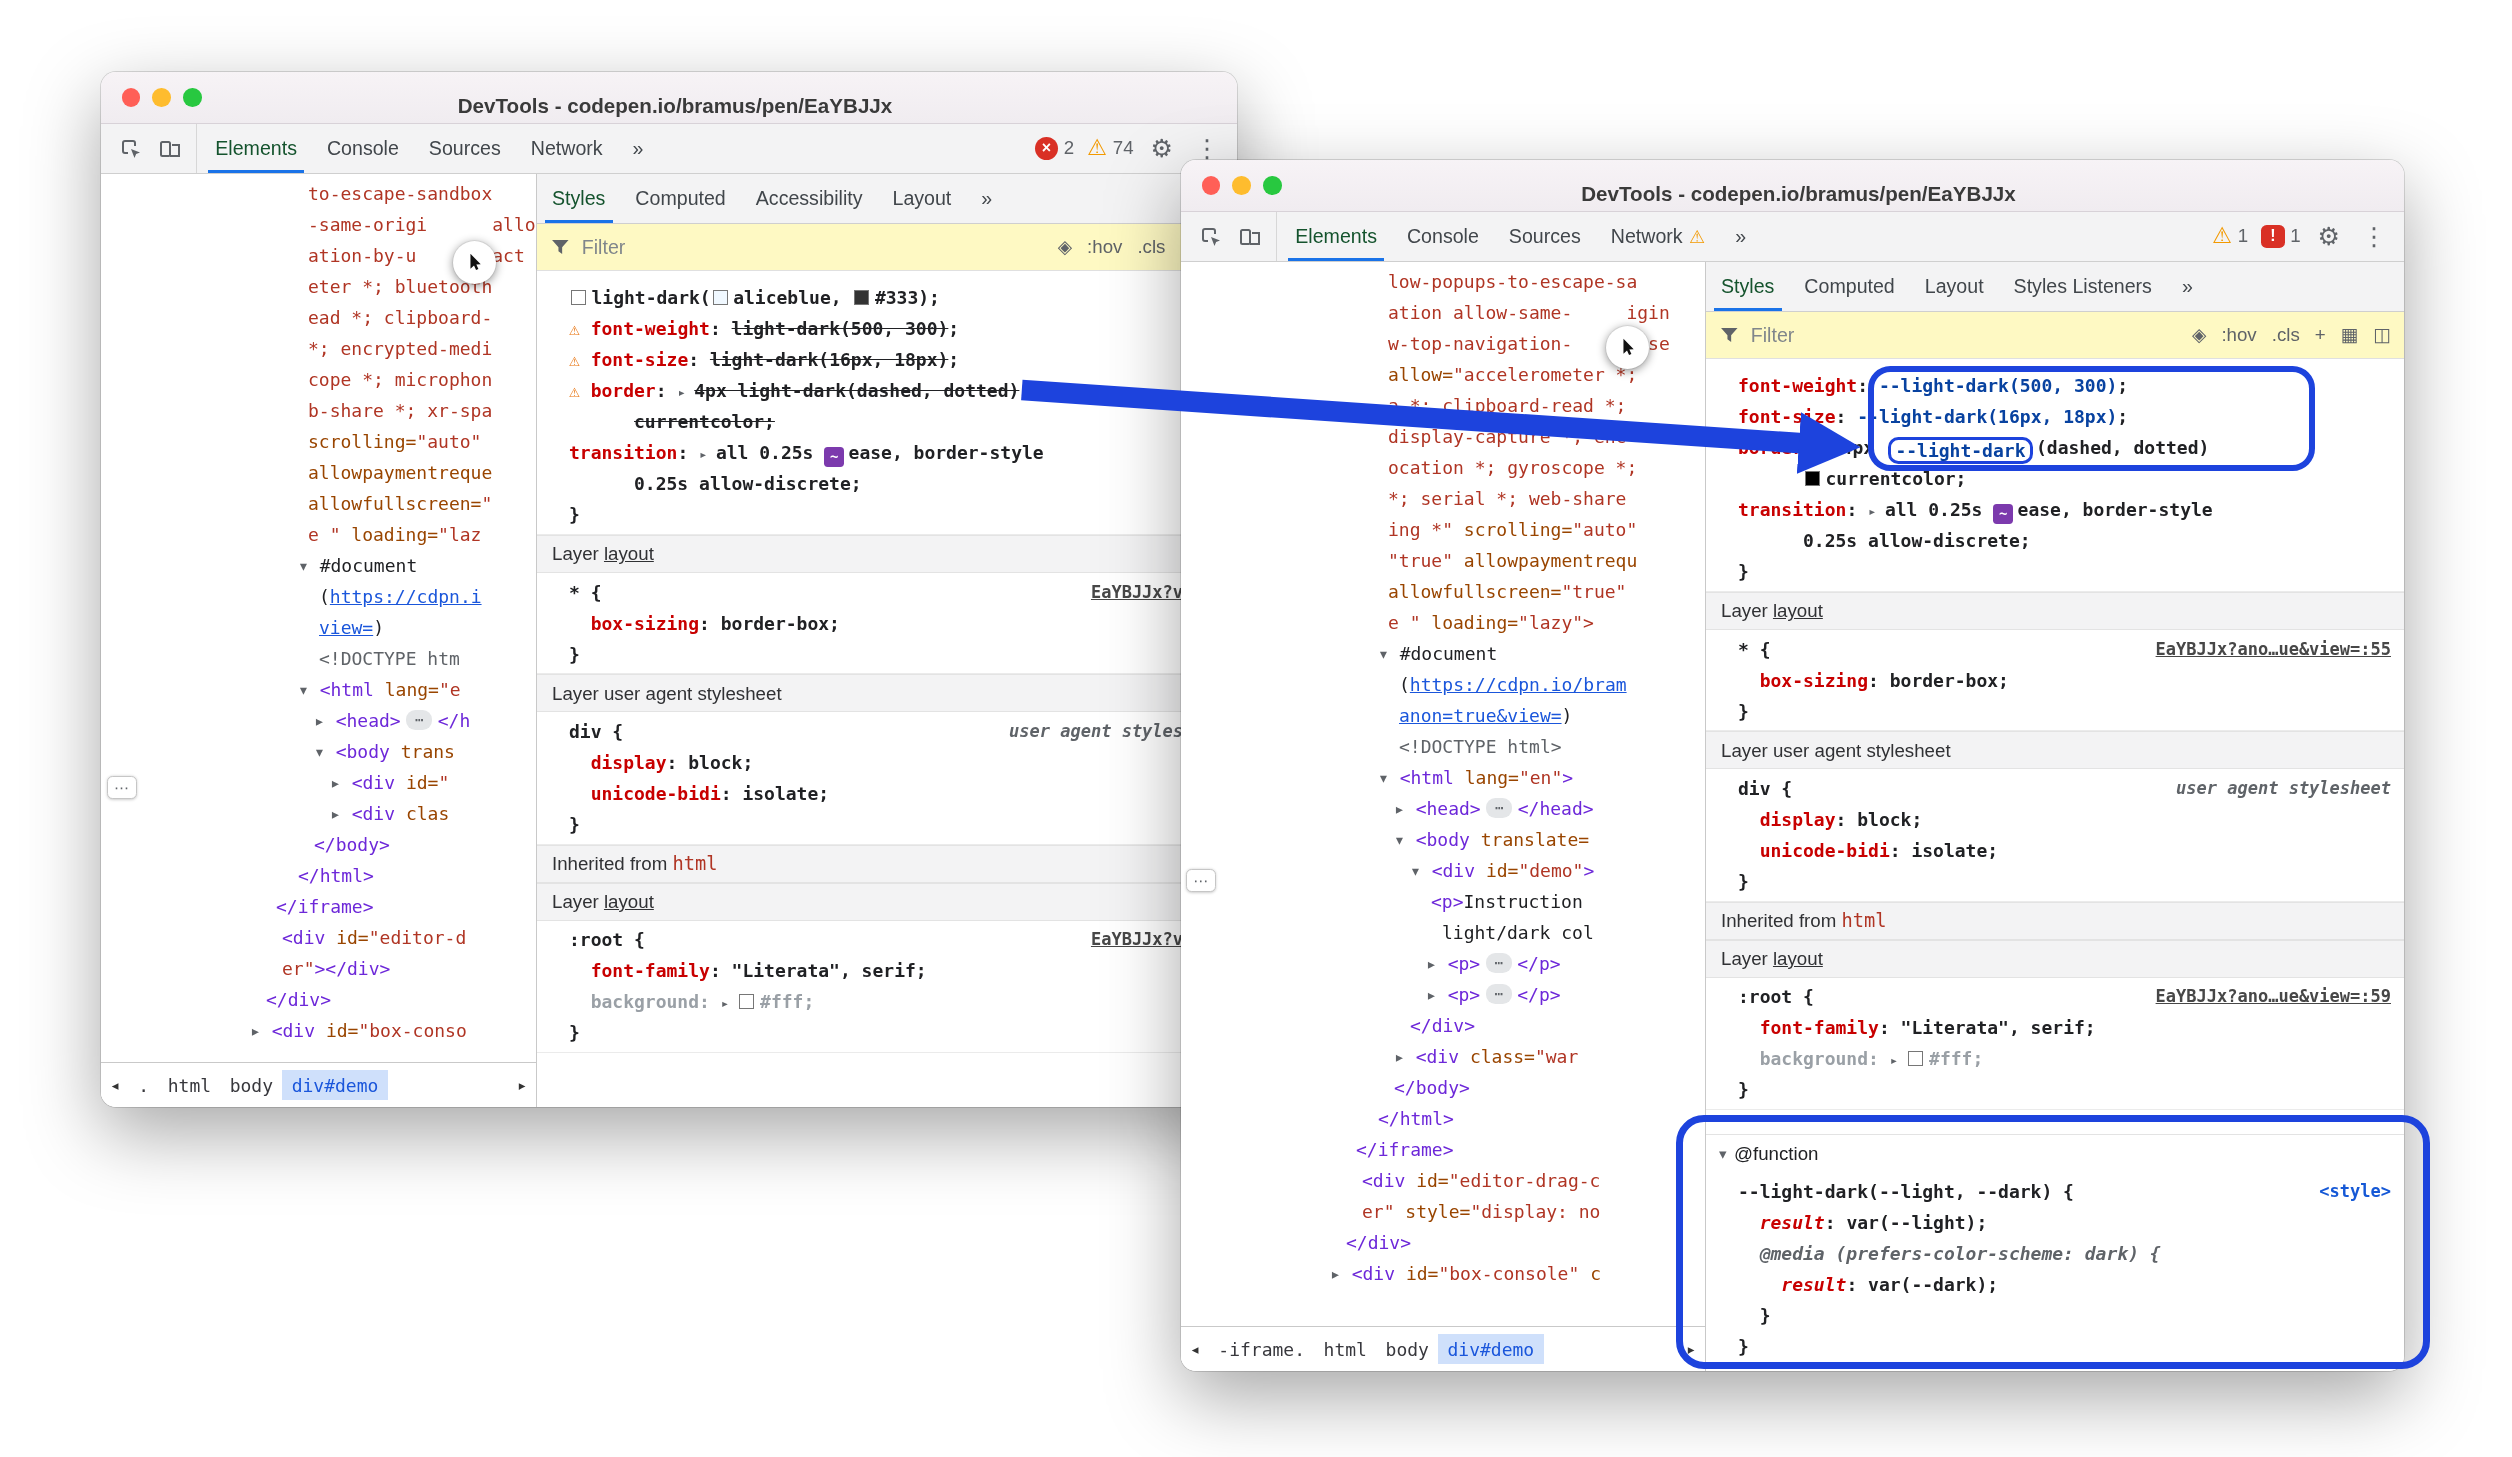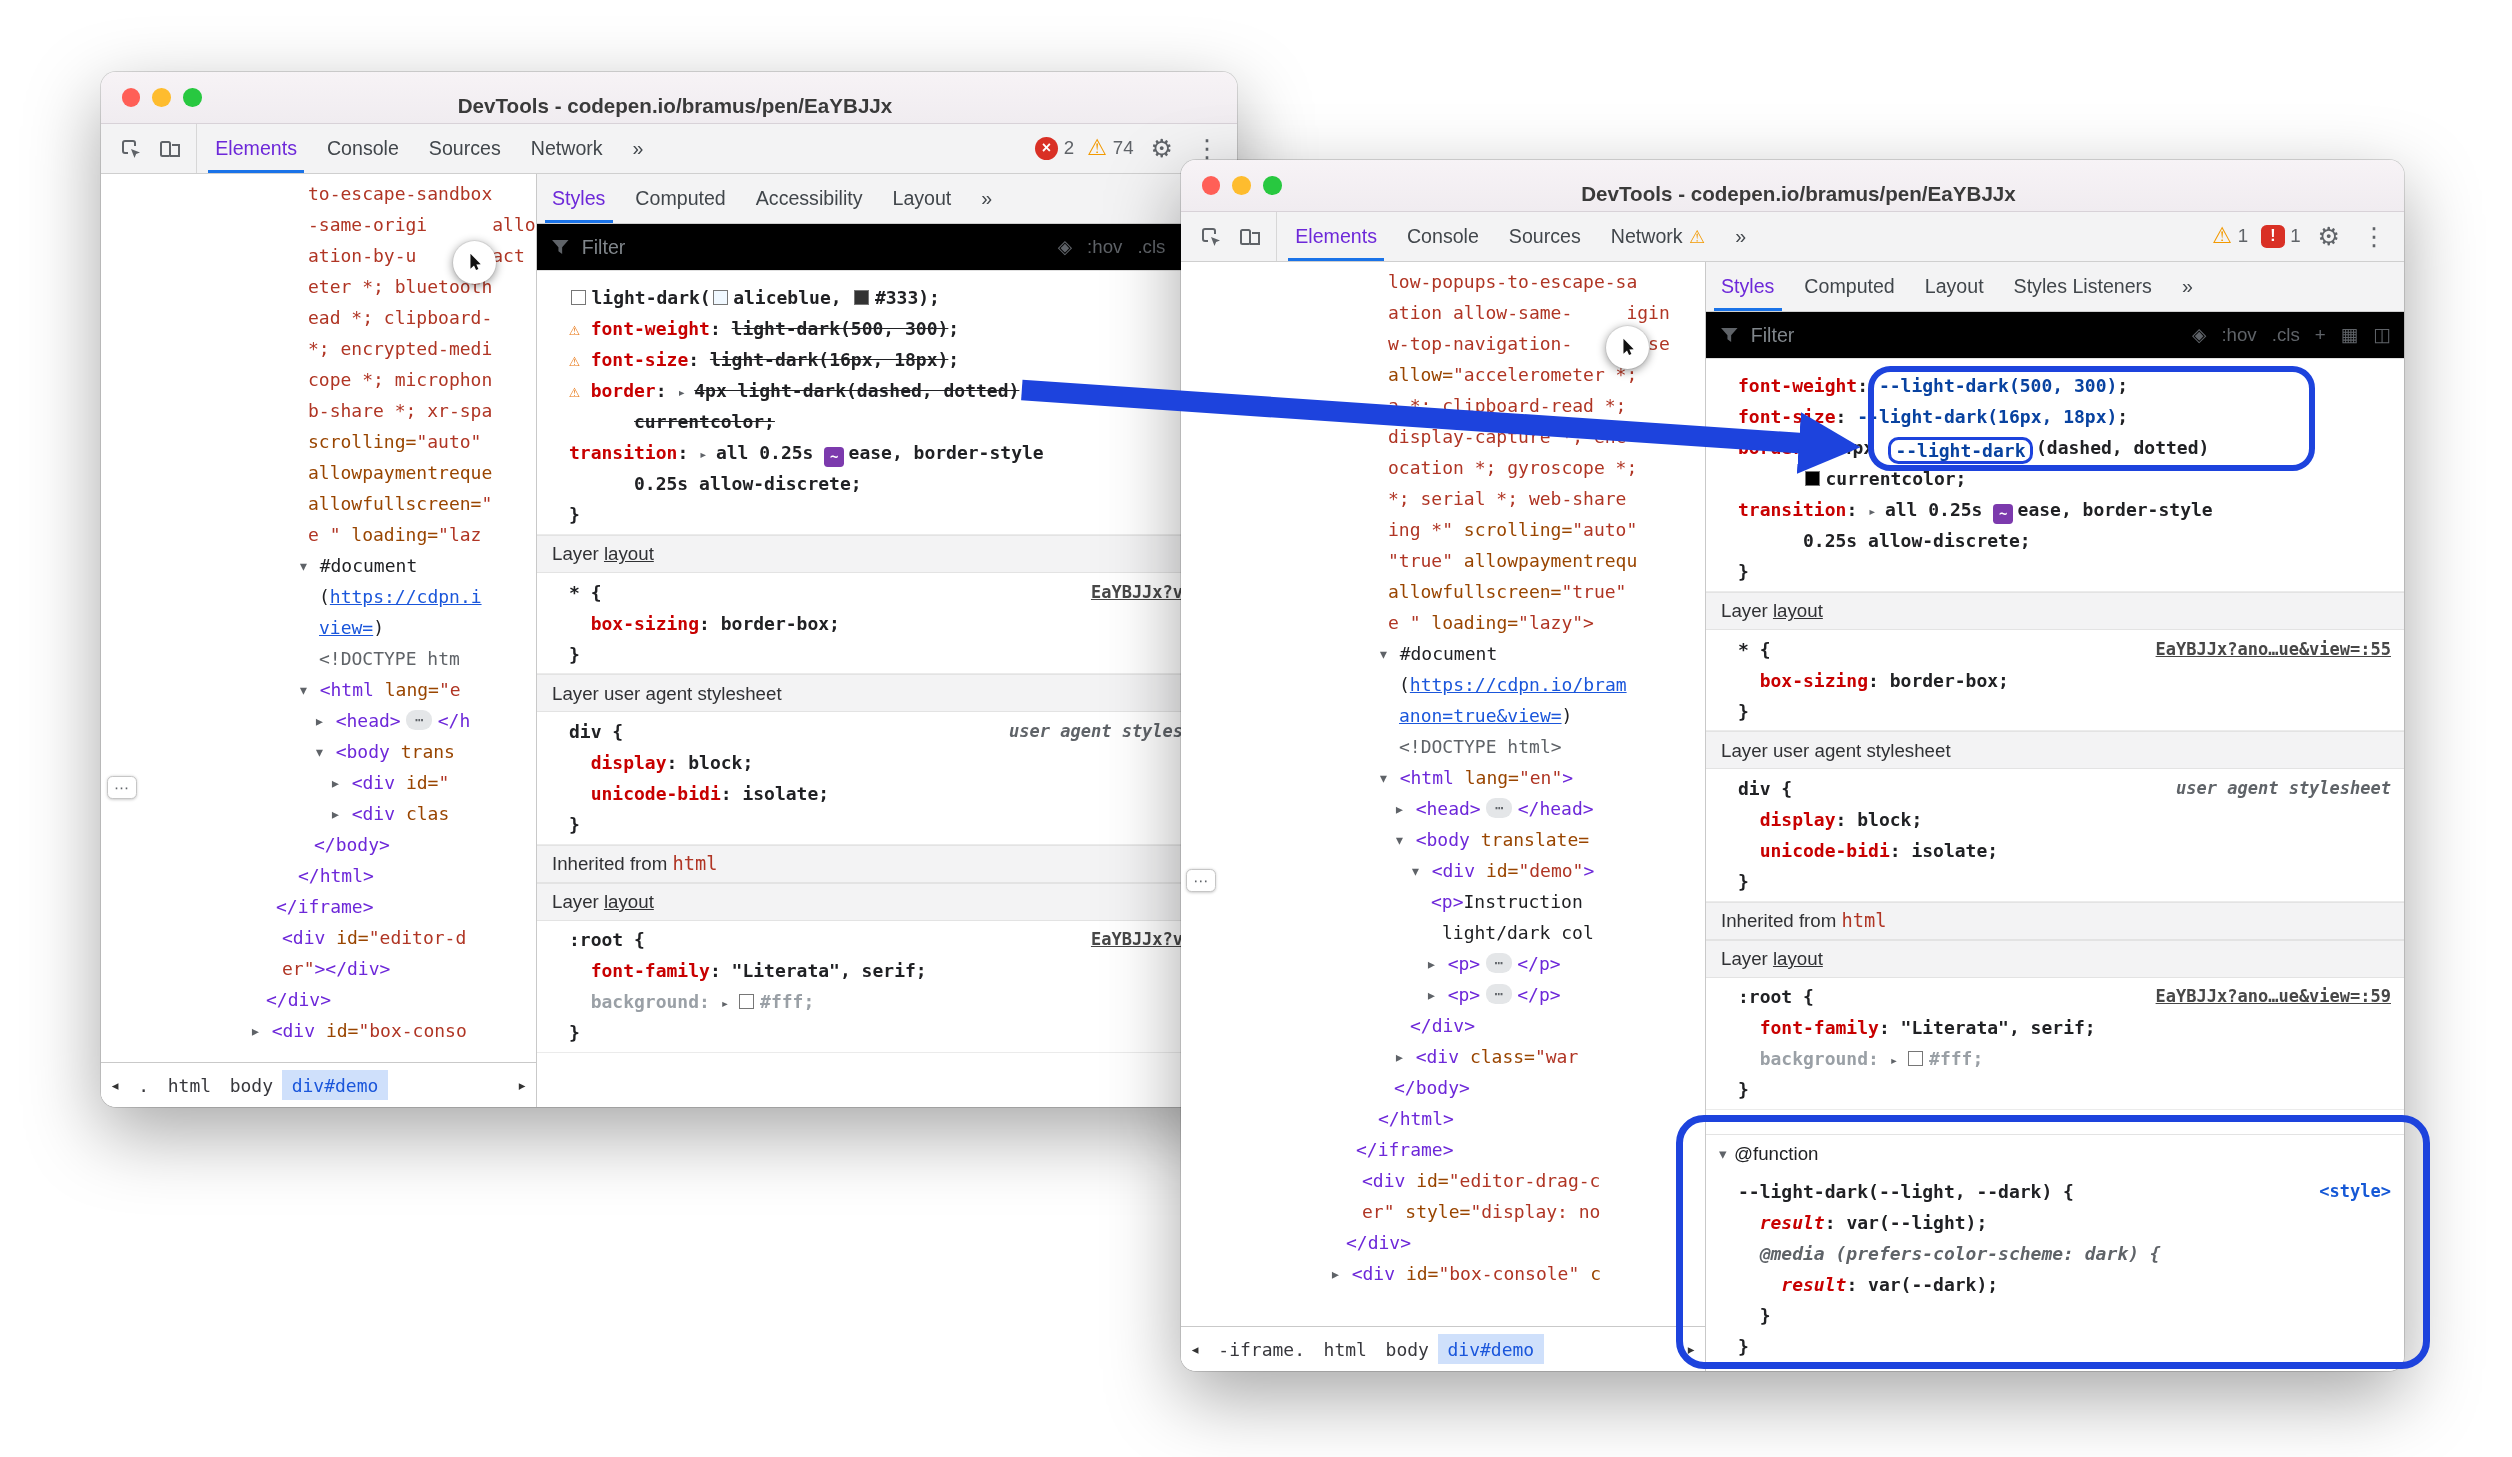--- a/index.html
+++ b/index.html
@@ -17,21 +17,21 @@
   .lights { display:flex; gap:12px; margin-left:20.6px; z-index:1; }
   .light { width:18.7px; height:18.7px; border-radius:50%; }
   .light.red{background:#ff5f57} .light.yellow{background:#febc2e} .light.green{background:#28c840}
   .title { position:absolute; left:12px; right:0; text-align:center; font-size:20.6px; font-weight:700; color:#3a3a3a;margin-top:16px; }
 
   .toolbar { flex:0 0 50px; background:#f3f3f4; border-bottom:0.9px solid #cfcfcf; display:flex; align-items:stretch; padding:0 7.5px; }
   .tb-icons { display:flex; align-items:center; gap:1.9px; padding:0 7.5px 0 3.7px; border-right:0.9px solid #d7d7d7; margin-right:3.7px; }
   .tb-icon { width:37px; height:37px; display:flex; align-items:center; justify-content:center; color:#5f6368; border-radius:3.7px; }
   .tabs { display:flex; align-items:stretch; }
   .tab { display:flex; align-items:center; padding:0 15px; font-size:19.6px; color:#41464b; position:relative; white-space:nowrap; }
-  .tab.sel { color:#6d28d9; }
+  .tab.sel { color:#14532d; }
   .tab.sel::after { content:""; position:absolute; left:7.5px; right:7.5px; bottom:0; height:2.8px; background:#1a73e8; }
   .tabwarn { color:#f29900; margin-left:6.5px; font-size:18px; }
   .tb-right { margin-left:auto; display:flex; align-items:center; gap:11.2px; padding-right:5.6px; }
   .badges { display:flex; align-items:center; gap:13px; }
   .badge { display:flex; align-items:center; gap:5.6px; font-size:18.7px; color:#5f6368; }
   .ic-error { width:23.4px; height:23.4px; border-radius:50%; background:#d93025; color:#fff; font-size:16px; font-weight:700;
               display:flex; align-items:center; justify-content:center; }
   .ic-warning { color:#f29900; font-size:22.4px; line-height:1; }
   .ic-issue { width:23.4px; height:23.4px; border-radius:5.6px; background:#d93025; color:#fff; font-size:16px; font-weight:700;
               display:flex; align-items:center; justify-content:center; }
@@ -48,21 +48,21 @@
   .crumbbar { flex:0 0 45px; border-top:0.9px solid #c9c9c9; display:flex; align-items:center; background:#fff;
               font-family:"DejaVu Sans Mono",monospace; font-size:18px; color:#38383d; overflow:hidden; }
   .crumb-nav { flex:0 0 28px; text-align:center; font-size:17px; color:#333; }
   .crumb-nav.rightnav { margin-left:auto; }
   .crumbs { display:flex; align-items:center; }
   .crumb { padding:4.7px 9.3px; white-space:nowrap; }
   .crumb.sel { background:#cfe0fb; color:#1a56db; }
 
   .styles-col { flex:1; display:flex; flex-direction:column; min-width:0; background:#fff; }
   .styles-tabs { flex:0 0 50px; background:#f3f3f4; border-bottom:0.9px solid #cfcfcf; display:flex; }
-  .filter-row { flex:0 0 47px; background:#000000; border-bottom:0.9px solid #e0e0e0; display:flex; align-items:center; padding:0 13px; gap:11.2px; }
+  .filter-row { flex:0 0 47px; background:#fef9c3; border-bottom:0.9px solid #e0e0e0; display:flex; align-items:center; padding:0 13px; gap:11.2px; }
   .funnel { color:#5f6368; display:flex; align-items:center; }
   .filter-text { color:#80868b; font-size:19.6px; }
   .toggles { margin-left:auto; display:flex; align-items:center; gap:15px; color:#5f6368; font-size:18.7px; }
   .tg { white-space:nowrap; }
 
   .styles-content { flex:1; overflow:hidden; padding-top:7.5px; font-family:"DejaVu Sans Mono",monospace; font-size:18px; line-height:31px; white-space:pre; }
   .rule { border-bottom:0.9px solid #ebebeb; padding:3.7px 0; }
   .sline { height:31px; padding-left:32px; position:relative;font-weight:bold; }
   .sline .rt { position:absolute; right:13px; top:0; font-size:17px; }
   .r-srclink { color:#474747; text-decoration:underline; }

